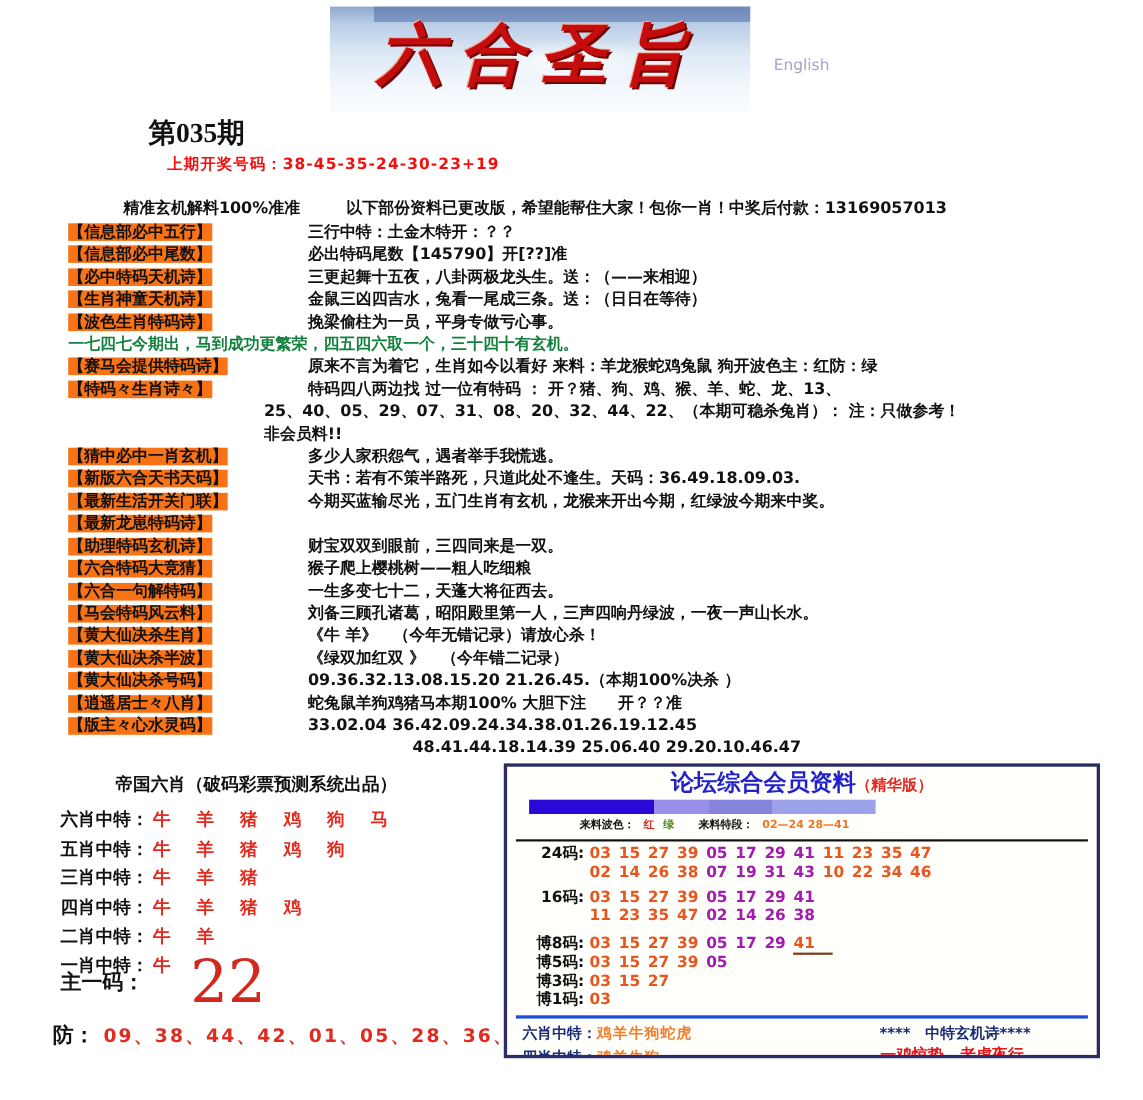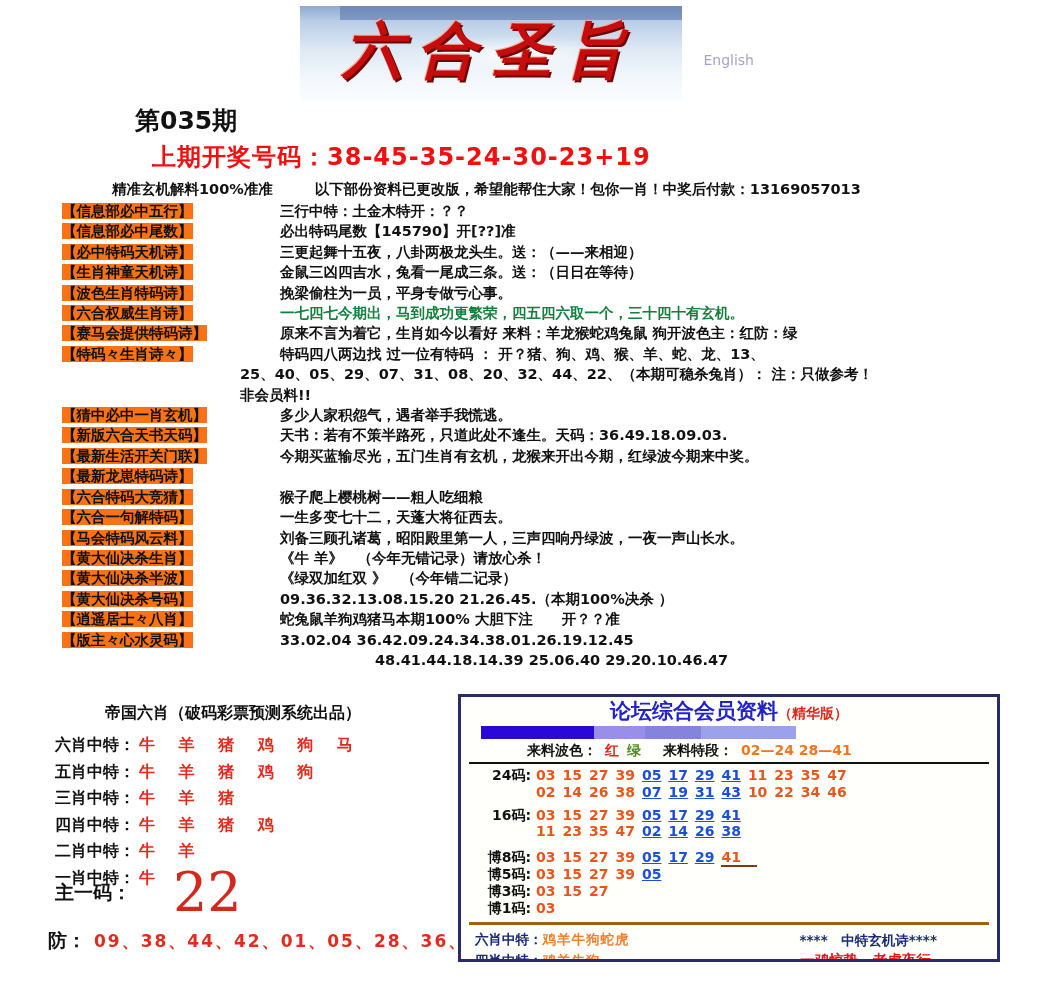--- a/index.html
+++ b/index.html
@@ -11,24 +11,24 @@
     background:linear-gradient(180deg,#8fa8cf 0%,#b9cde6 16%,#dde9f5 45%,#f2f7fc 75%,#fbfdff 100%);}
   .banner::before{content:"";position:absolute;left:40px;top:0;right:0;height:14px;background:#5470a8;opacity:.55;}
   .banner::after{content:"";position:absolute;left:110px;top:30px;width:210px;height:40px;border-radius:50%;
     background:radial-gradient(ellipse at center,#ffffffcc,#ffffff00 70%);}
   .banner-title{position:absolute;left:6px;right:6px;top:14px;text-align:center;z-index:3;
     font-family:"DejaVu Serif",serif;font-weight:bold;font-style:italic;font-size:60px;line-height:1;
     color:#c60d0d;letter-spacing:14px;text-shadow:2px 2px 0 #6d0606,-1px -1px 0 #f4b0a0;}
   .banner-english{position:absolute;right:-72px;top:46px;font-size:14px;color:#a9a2c6;z-index:2;}
 
   
-  .issue{position:absolute;left:135px;top:104px;display:flex;align-items:flex-start;gap:14px;white-space:nowrap;}
+  .issue{position:absolute;left:135px;top:104px;display:flex;align-items:flex-start;gap:14px;white-space:nowrap;font-family:Liberation Serif, serif;}
   .issue-no{font-size:25px;font-weight:bold;}
   .issue-headline{font-size:17px;font-weight:bold;}
-  .last-draw{position:absolute;left:152px;top:141px;font-size:24px;font-weight:bold;color:#f01010;letter-spacing:1px;}
+  .last-draw{position:absolute;left:152px;top:141px;font-size:14px;font-weight:bold;color:#f01010;letter-spacing:1px;}
   .intro{position:absolute;left:112px;top:180px;font-size:14.5px;font-weight:bold;white-space:nowrap;}
   .intro .intro-left{margin-right:42px;}
 
   
   .tips{position:absolute;left:62px;top:201px;width:950px;}
   .tip-row{display:flex;line-height:20.4px;font-size:14.5px;font-weight:bold;white-space:nowrap;}
   .tip-cell{width:218px;flex:none;}
   .tip-label{background:#f97316;}
   .tip-text.red{color:#15803d;}
   .tip-row.cont{padding-left:178px;}
@@ -47,35 +47,35 @@
   .guard .lab{font-size:19px;font-weight:bold;color:#111;margin-right:8px;}
   .guard .nums{font-size:17px;font-weight:bold;color:#e22a1e;letter-spacing:2px;}
 
   
   .forum{position:absolute;left:458px;top:694px;width:542px;height:268px;border:3px solid #2b2b66;
     background:#fffffb;box-sizing:border-box;padding:2px 8px 0 8px;overflow:hidden;}
   .forum-title{text-align:center;font-size:21px;font-weight:bold;color:#2222cc;line-height:24px;white-space:nowrap;}
   .forum-title .suffix{color:#e2281e;font-size:14px;}
   .forum-bar{height:13px;width:315px;margin:1px 0 2px 12px;
     background:linear-gradient(90deg,#2a08d8 0 36%,#9a8fe8 36% 52%,#8583dc 52% 70%,#9ba2ea 70% 100%);}
-  .forum-wave{display:flex;gap:8px;font-size:14px;font-weight:bold;padding-left:58px;line-height:18px;white-space:nowrap;}
+  .forum-wave{display:flex;gap:8px;font-size:10px;font-weight:bold;padding-left:58px;line-height:18px;white-space:nowrap;}
   .wave-red{color:#e2281e;}
   .wave-green{color:#4d8b1f;}
   .seg-val{color:#f0761f;}
   .forum-sep{border-top:2.5px solid #111;margin:3px 0 3px;}
   .code-row{display:flex;font-size:14px;font-weight:bold;line-height:16.8px;white-space:nowrap;}
   .code-row.m1{margin-top:6px;}
   .code-row.m2{margin-top:9px;}
   .code-label{width:62px;flex:none;text-align:right;color:#111;}
   .code-lines{margin-left:5px;}
   .tok{margin-right:7px;}
   .og1{color:#e8561f;}
-  .og2{color:#1d4ed8;text-decoration:underline;}
+  .og2{color:#a21caf;}
   .und{border-bottom:2px solid #7c3a16;padding-right:16px;margin-right:0;}
-  .forum-bottom{border-top:3px solid #a16207;margin-top:6px;padding-top:4px;display:flex;align-items:center;}
+  .forum-bottom{border-top:3px solid #1d4ed8;margin-top:6px;padding-top:4px;display:flex;}
   .fb-left{width:53%;padding-left:6px;}
   .fb-row{font-size:13.5px;font-weight:bold;line-height:21px;white-space:nowrap;}
   .fb-lab{color:#1a2a77;}
   .fb-val{color:#f08030;letter-spacing:1px;}
   .fb-right{width:47%;}
   .fb-poem-title{color:#1a2a77;font-size:13.5px;font-weight:bold;text-align:center;line-height:20px;white-space:nowrap;}
   .fb-poem{color:#e2181e;font-size:14.5px;font-weight:bold;text-align:center;line-height:21px;white-space:nowrap;}
 </style>
 </head>
 <body>
@@ -112,21 +112,20 @@
       </div>
       <div class="tip-row">
         <span class="tip-cell"><span class="tip-label">【生肖神童天机诗】</span></span>
         <span class="tip-text">金鼠三凶四吉水，兔看一尾成三条。送：（日日在等待）</span>
       </div>
       <div class="tip-row">
         <span class="tip-cell"><span class="tip-label">【波色生肖特码诗】</span></span>
         <span class="tip-text">挽梁偷柱为一员，平身专做亏心事。</span>
       </div>
       <div class="tip-row">
-        <span class="tip-cell"><span class="tip-label">【六合权威生肖诗】</span></span>
         <span class="tip-text red">一七四七今期出，马到成功更繁荣，四五四六取一个，三十四十有玄机。</span>
       </div>
       <div class="tip-row">
         <span class="tip-cell"><span class="tip-label">【赛马会提供特码诗】</span></span>
         <span class="tip-text">原来不言为着它，生肖如今以看好 来料：羊龙猴蛇鸡兔鼠 狗开波色主：红防：绿</span>
       </div>
       <div class="tip-row">
         <span class="tip-cell"><span class="tip-label">【特码々生肖诗々】</span></span>
         <span class="tip-text">特码四八两边找 过一位有特码 ： 开？猪、狗、鸡、猴、羊、蛇、龙、13、</span>
       </div>
@@ -143,20 +142,24 @@
       <div class="tip-row">
         <span class="tip-cell"><span class="tip-label">【新版六合天书天码】</span></span>
         <span class="tip-text">天书：若有不策半路死，只道此处不逢生。天码：36.49.18.09.03.</span>
       </div>
       <div class="tip-row">
         <span class="tip-cell"><span class="tip-label">【最新生活开关门联】</span></span>
         <span class="tip-text">今期买蓝输尽光，五门生肖有玄机，龙猴来开出今期，红绿波今期来中奖。</span>
       </div>
       <div class="tip-row">
         <span class="tip-cell"><span class="tip-label">【最新龙崽特码诗】</span></span>
+      </div>
+      <div class="tip-row">
+        <span class="tip-cell"><span class="tip-label">【助理特码玄机诗】</span></span>
+        <span class="tip-text">财宝双双到眼前，三四同来是一双。</span>
       </div>
       <div class="tip-row">
         <span class="tip-cell"><span class="tip-label">【六合特码大竞猜】</span></span>
         <span class="tip-text">猴子爬上樱桃树——粗人吃细粮</span>
       </div>
       <div class="tip-row">
         <span class="tip-cell"><span class="tip-label">【六合一句解特码】</span></span>
         <span class="tip-text">一生多变七十二，天蓬大将征西去。</span>
       </div>
       <div class="tip-row">

